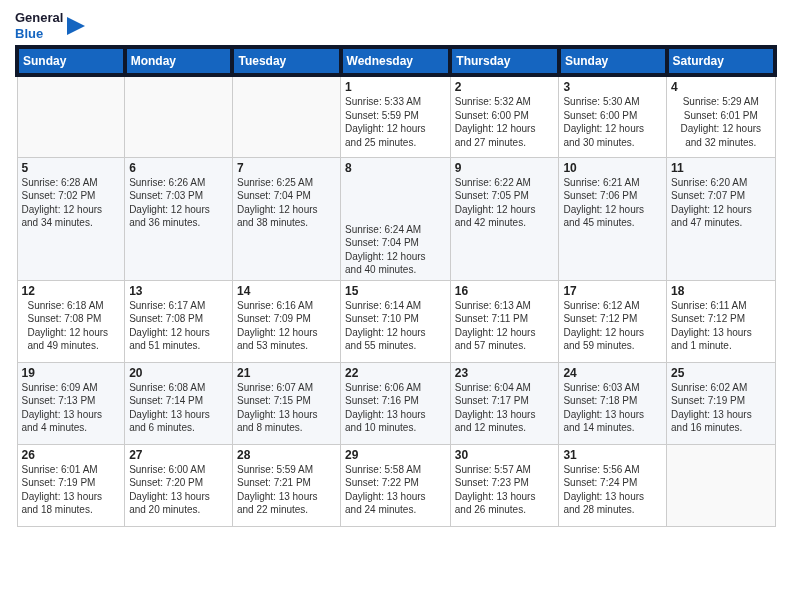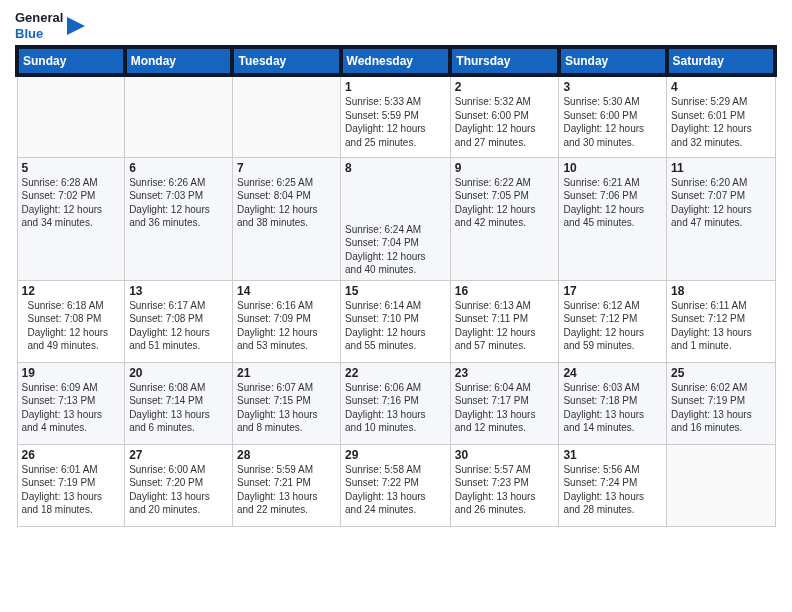--- a/index.html
+++ b/index.html
@@ -132,21 +132,21 @@
           </td>
           <td>
             <span class="day-number">3</span>
             <div class="day-info" style="white-space: pre-line;">Sunrise: 5:30 AM
 Sunset: 6:00 PM
 Daylight: 12 hours
 and 30 minutes.</div>
           </td>
           <td>
             <span class="day-number">4</span>
-            <div class="day-info" style="white-space: pre-line;">Sunrise: 5:29 AM
+            <div class="day-info" style="white-space: pre-line; text-align: center;">Sunrise: 5:29 AM
 Sunset: 6:01 PM
 Daylight: 12 hours
 and 32 minutes.</div>
           </td>
         </tr>
         <tr>
           <td>
             <span class="day-number">5</span>
             <div class="day-info" style="white-space: pre-line;">Sunrise: 6:28 AM
 Sunset: 7:02 PM
@@ -156,21 +156,21 @@
           <td>
             <span class="day-number">6</span>
             <div class="day-info" style="white-space: pre-line;">Sunrise: 6:26 AM
 Sunset: 7:03 PM
 Daylight: 12 hours
 and 36 minutes.</div>
           </td>
           <td>
             <span class="day-number">7</span>
             <div class="day-info" style="white-space: pre-line;">Sunrise: 6:25 AM
-Sunset: 8:04 PM
+Sunset: 7:04 PM
 Daylight: 12 hours
 and 38 minutes.</div>
           </td>
           <td>
             <span class="day-number">8</span>
             <div class="day-info" style="white-space: pre-line; margin-top: 48px;">Sunrise: 6:24 AM
 Sunset: 7:04 PM
 Daylight: 12 hours
 and 40 minutes.</div>
           </td>

